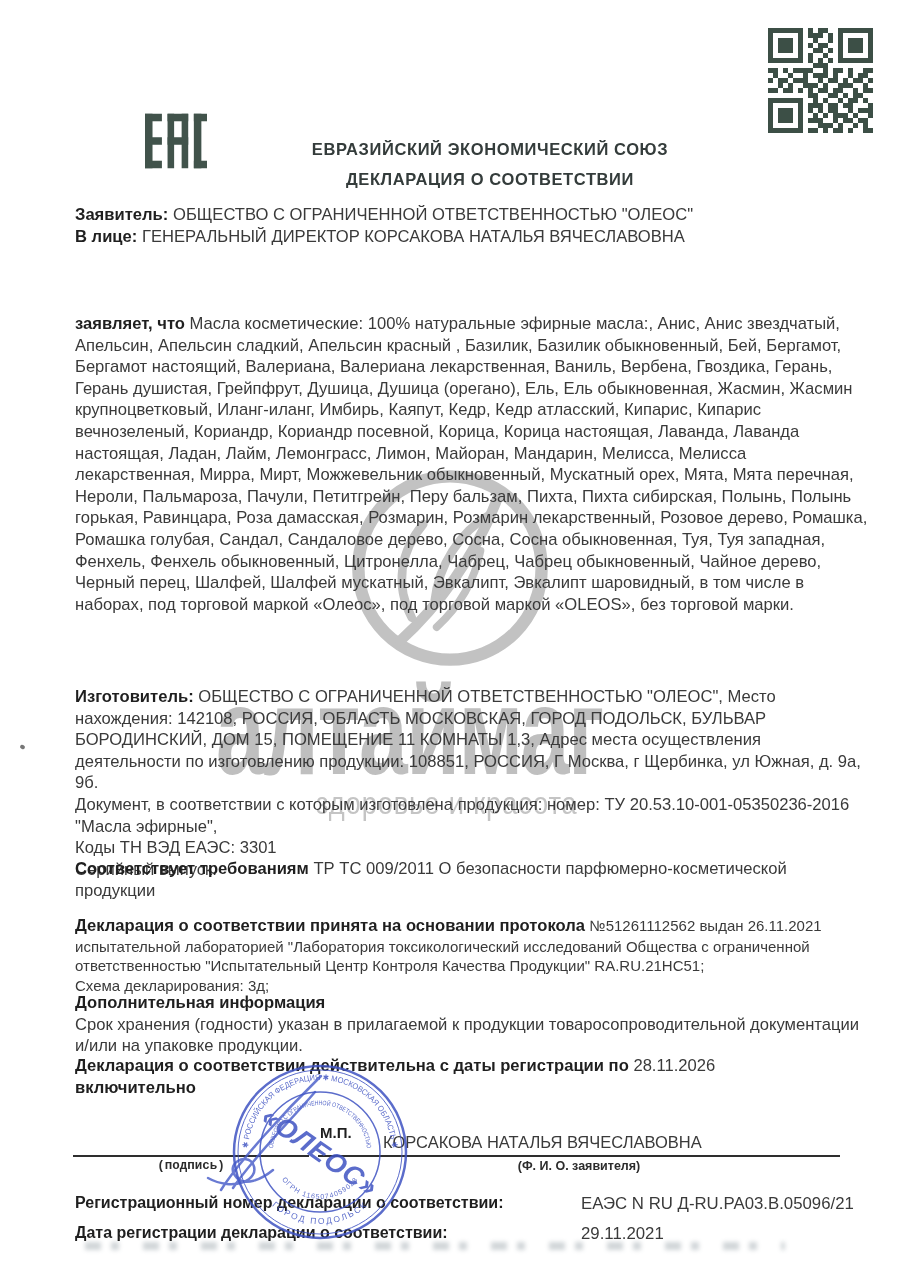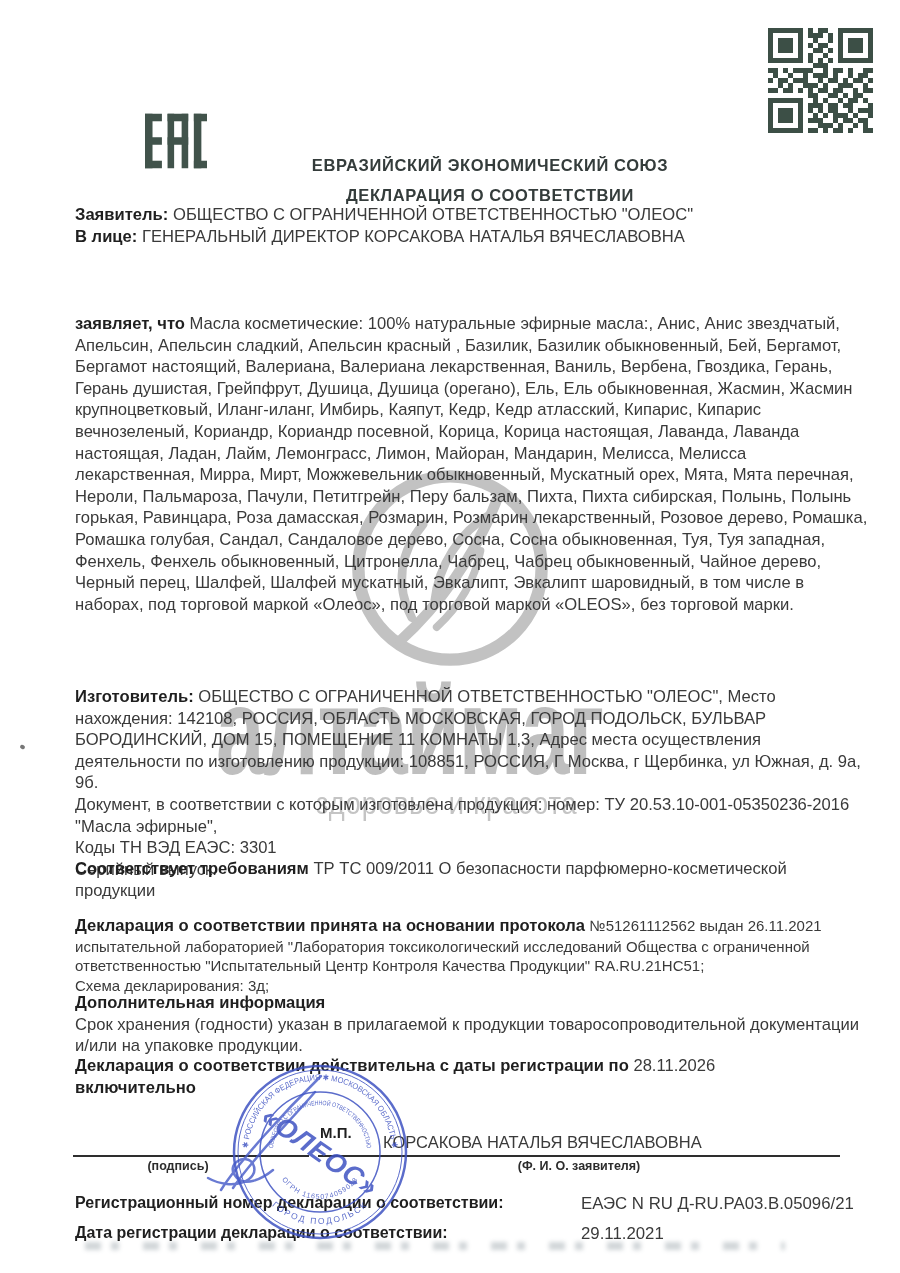--- a/index.html
+++ b/index.html
@@ -9,41 +9,41 @@
     font-family:"Liberation Sans","DejaVu Sans",sans-serif;
     color:#3a3a3a;
   }
   .abs{position:absolute;}
   
   .eac-logo{left:145px; top:112px; width:62px; height:58px;}
   .qr{left:768px; top:28px; width:105px; height:105px;
       display:grid; grid-template-columns:repeat(21,5px); grid-auto-rows:5px;}
   .qr .on{background:#3c4f46;}
   .hdr{left:120px; top:140px; width:740px; text-align:center;
-       font-size:16.5px; font-weight:700; color:#343c3b; letter-spacing:.6px;margin-top:16px;}
+       font-size:16.5px; font-weight:700; color:#343c3b; letter-spacing:.6px;}
   .hdr2{top:170px;}
   
   .para{left:75px; width:795px; font-size:16.6px; line-height:21.6px; color:#3a3a3a;}
   .para b{color:#1f1f1f;}
   .p1{top:204px;}
   .p2{top:313px;}
   .p3{top:666px;margin-top:20px;}
   .p4{top:858px;}
   .p5{top:915px;}
   .small{font-size:15px; line-height:19.5px;}
   .p-add{top:992px;}
   .p-val{top:1055px;}
   
   .mp{left:320px; top:1124px; font-size:15px; font-weight:700; color:#1f1f1f; z-index:2;}
   .fio-name{left:383px; top:1133px; font-size:16.5px; color:#3a3a3a; z-index:2;}
   .sig-line{top:1155px; border-top:2px solid #2e2e2e; z-index:2;}
   .sig-line.l{left:73px; width:236px;}
   .sig-line.r{left:318px; width:522px;}
   .caption{top:1159px; font-size:12.5px; font-weight:600; color:#2c2c2c; text-align:center; z-index:2;}
-  .caption.l{left:60px; width:236px;}
+  .caption.l{left:73px; width:236px;font-family:Liberation Mono, monospace;}
   .caption.r{left:318px; width:522px;}
   
   .reg-label{left:75px; width:470px; font-size:16px; font-weight:700; color:#1f1f1f; z-index:2;}
   .reg-value{left:550px; width:330px; font-size:16.8px; color:#3a3a3a; z-index:2;margin-left:31px;}
   .rr1{top:1194px;} .rr2{top:1224px;}
   
   .wm{z-index:0; pointer-events:none;}
   .content{z-index:1;}
   .wm-brand{left:216px; top:662px; font-size:125px; font-weight:700; line-height:1.1;
             color:#b5b5b5; opacity:.85; transform:scaleX(.70); transform-origin:left top;

